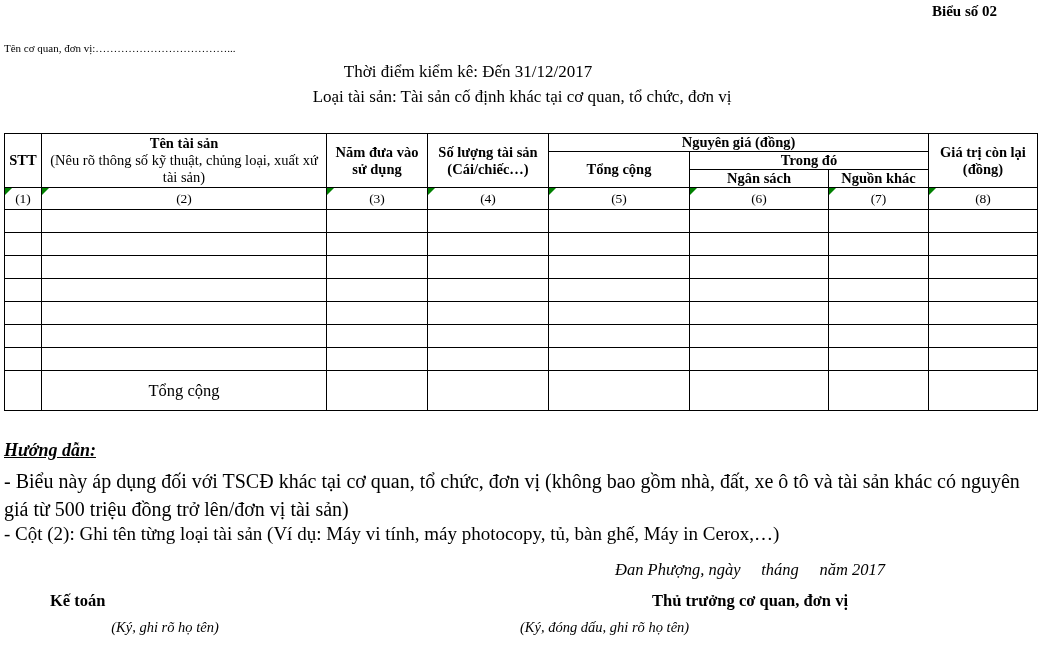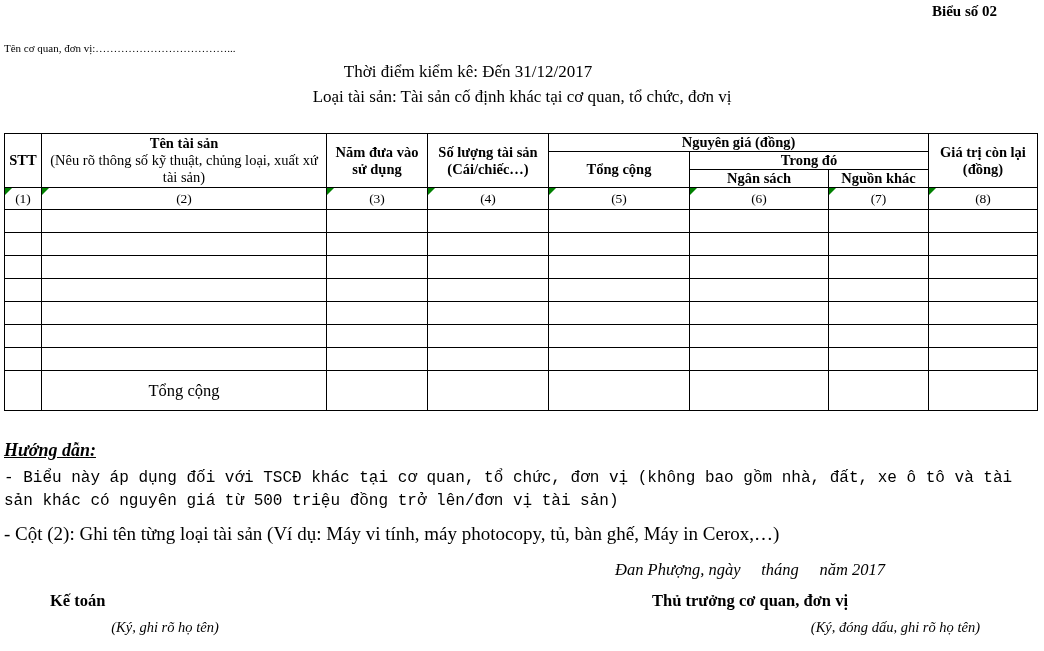--- a/index.html
+++ b/index.html
@@ -123,24 +123,23 @@
     left: 4px; top: 440px;
     font-size: 18px;
     font-weight: bold;
     font-style: italic;
     text-decoration: underline;
   }
   .guide-p1 {
     position: absolute;
     left: 4px; top: 467px;
     width: 1032px;
-    font-size: 16px;
+    font-size: 20px;
     line-height: 1.42;
     text-align: left;
-    font-family: Liberation Mono, monospace;
   }
   .guide-p2 {
     position: absolute;
     left: 4px; top: 521px;
     width: 1032px;
     font-size: 19px;
     line-height: 1.42;
   }
 
   
@@ -174,21 +173,21 @@
     left: 520px; top: 591px;
     width: 460px;
     text-align: center;
     font-weight: bold;
     font-size: 16.5px;
   }
   .sign-right-note {
     position: absolute;
     left: 520px; top: 619px;
     width: 460px;
-    text-align: right;
+    text-align: left;
     font-style: italic;
     font-size: 14.5px;
   }
 </style>
 </head>
 <body>
 
 <div class="page">
 
   <div class="topbar">

